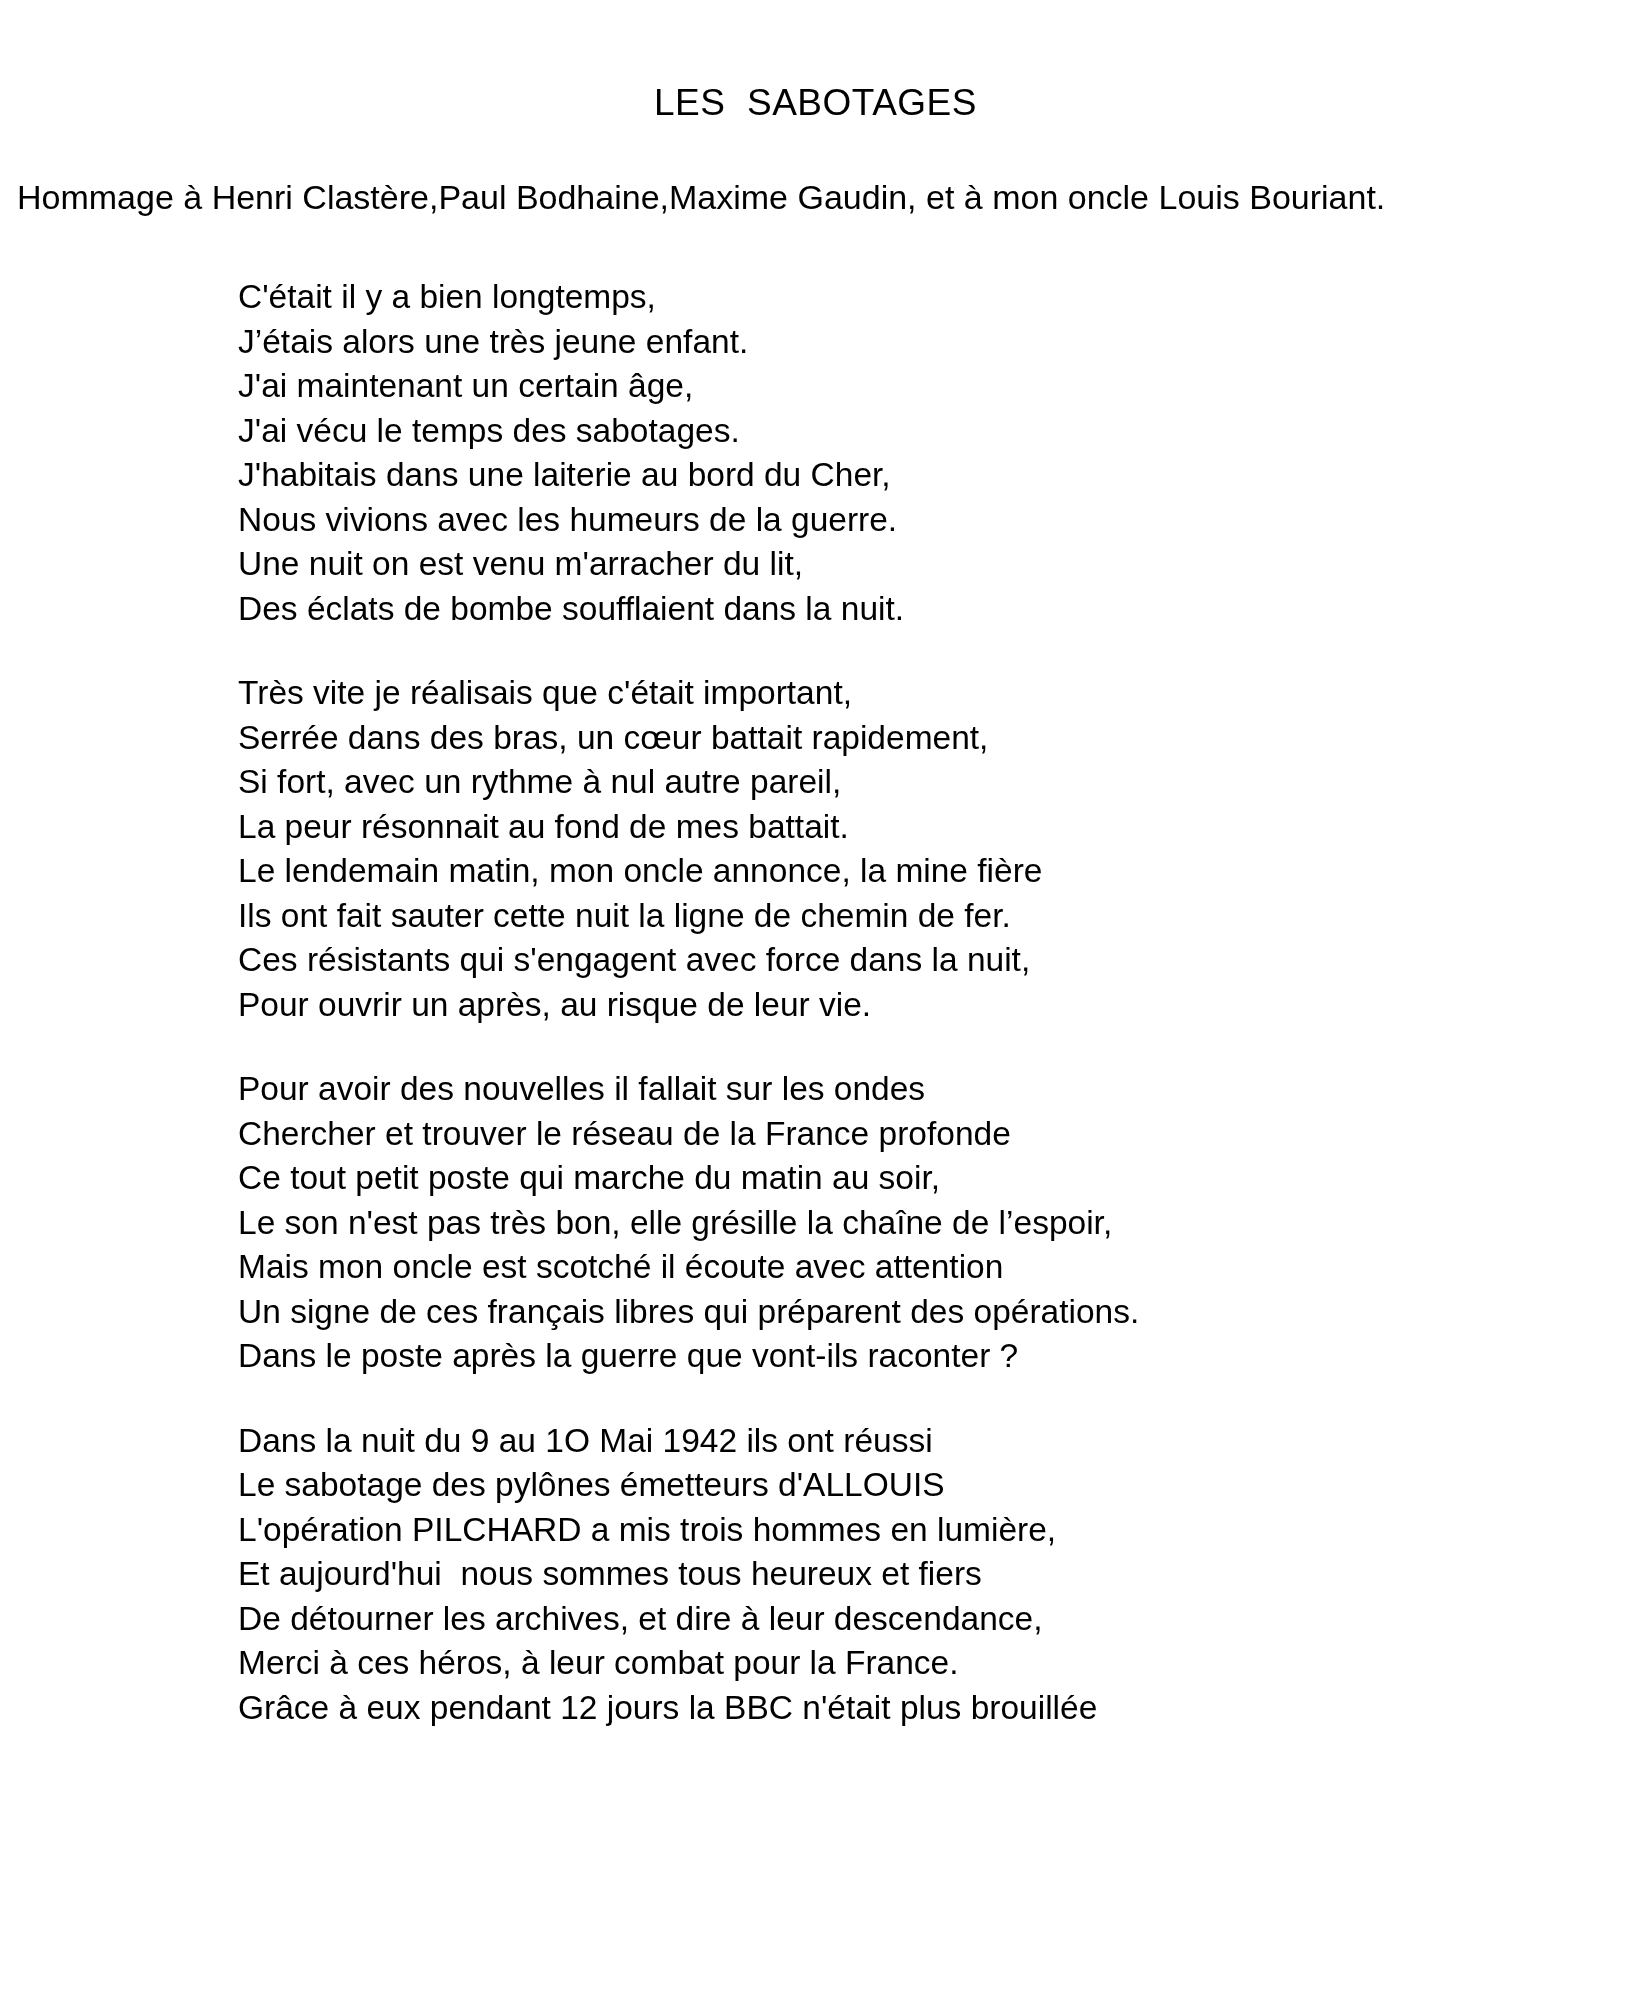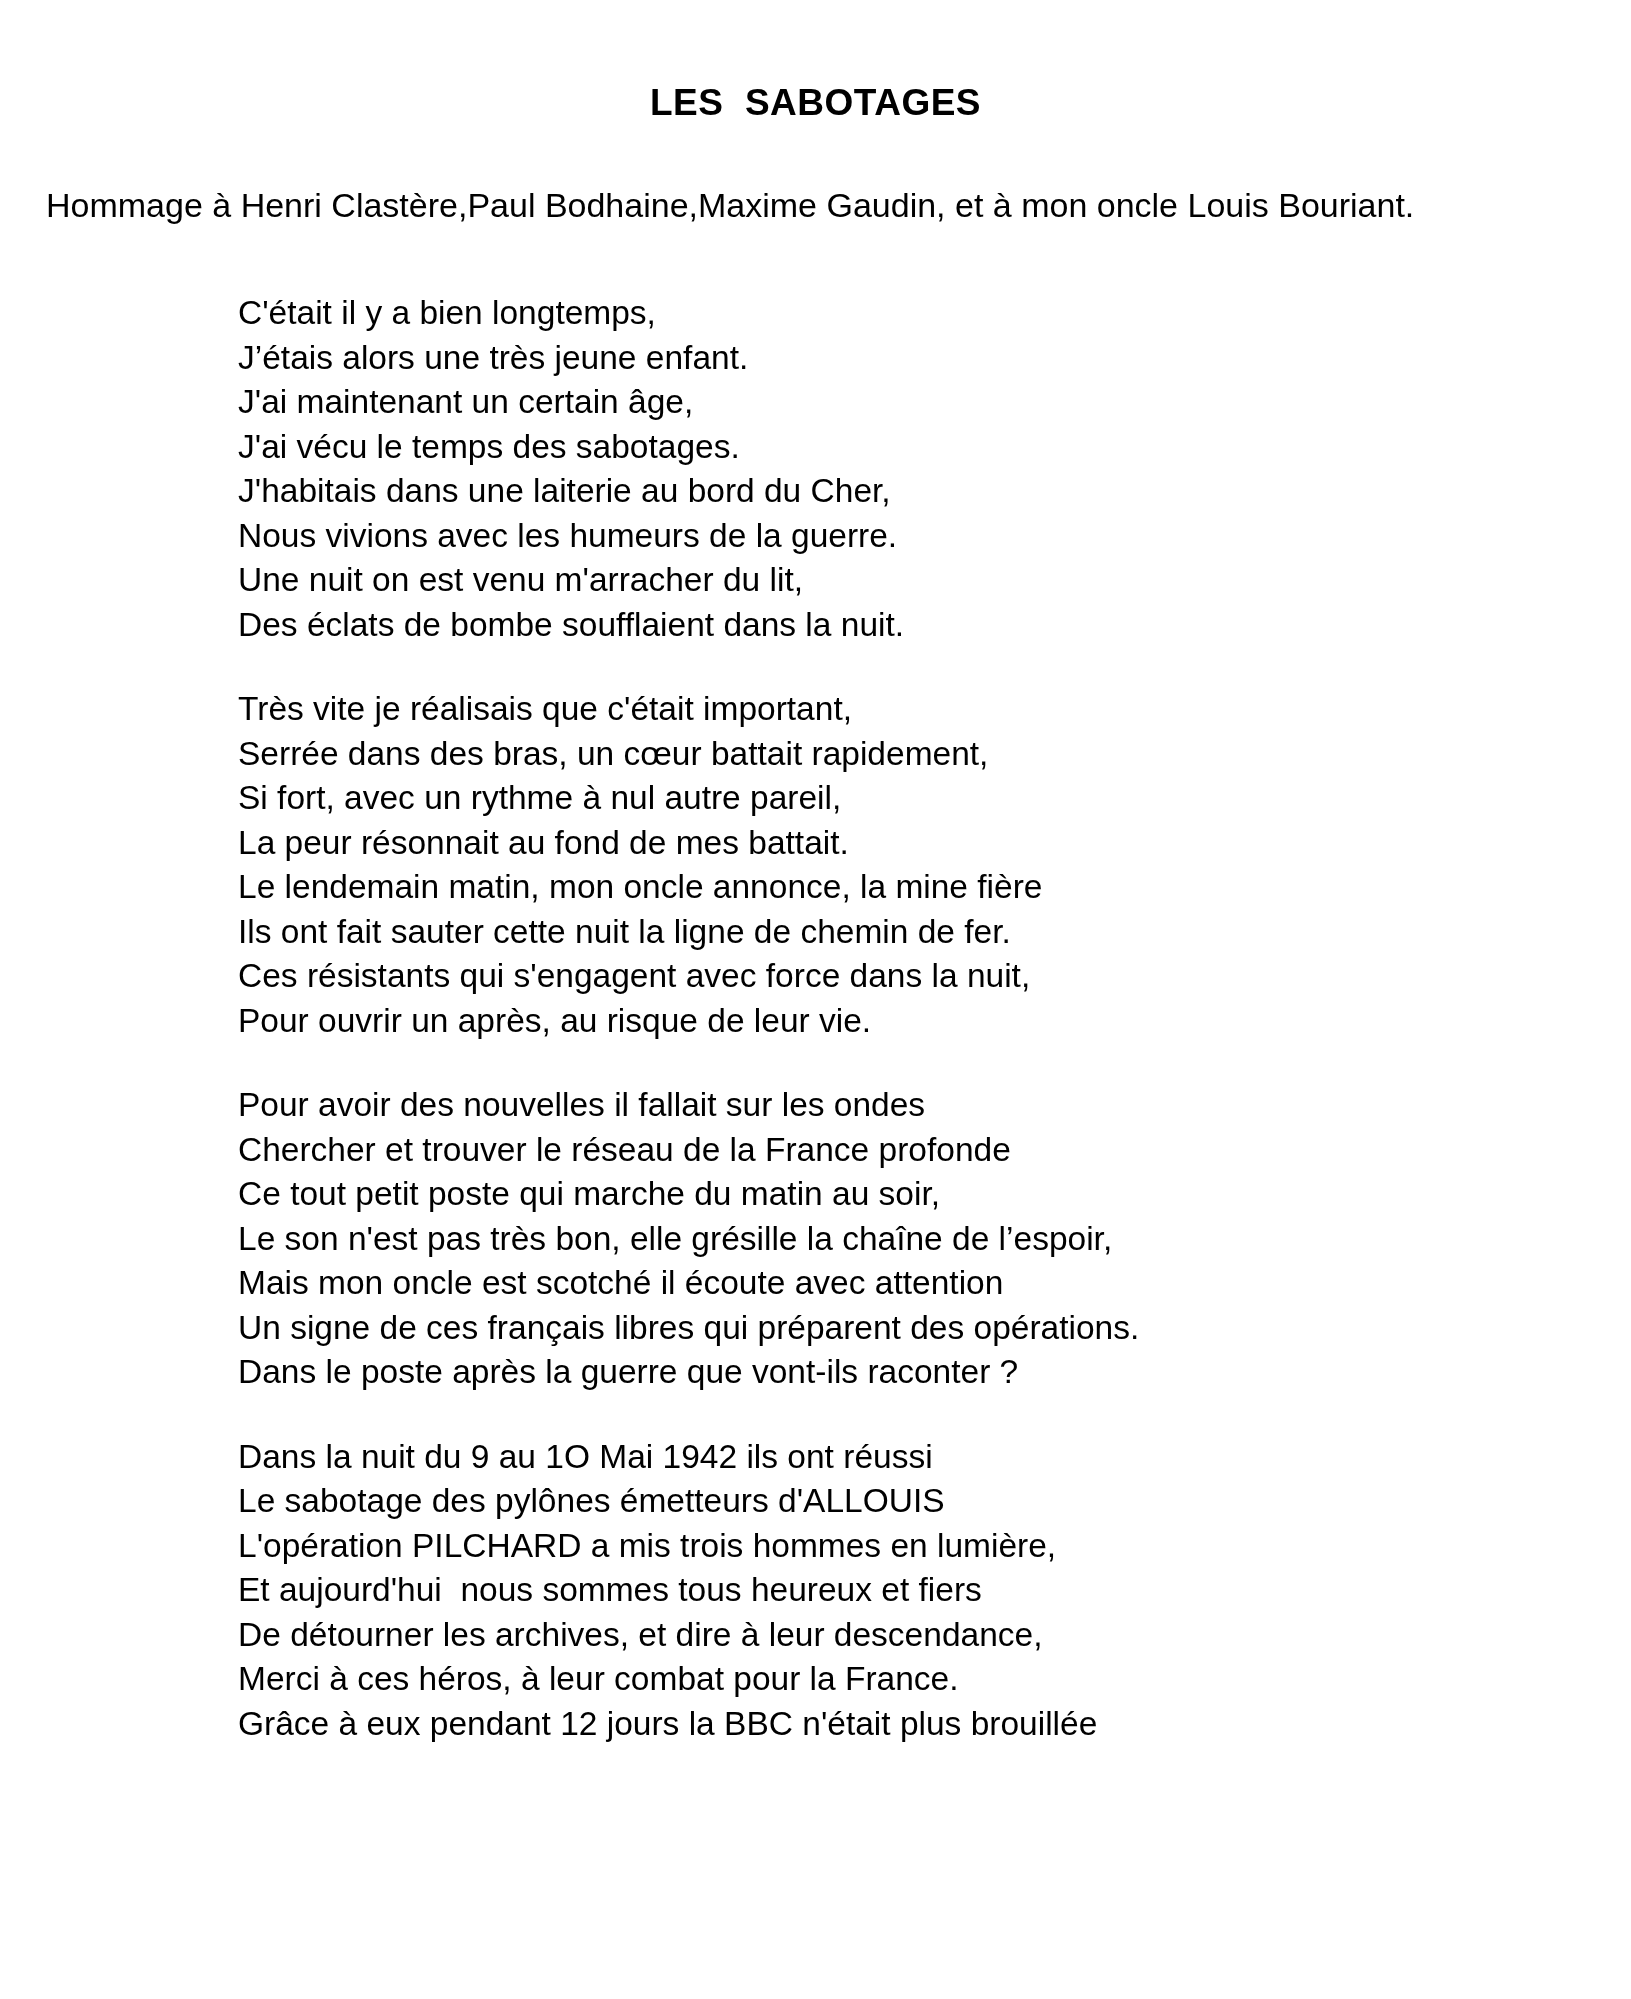--- a/index.html
+++ b/index.html
@@ -17,30 +17,30 @@
   .page {
     position: relative;
     width: 1631px;
     height: 1999px;
     background: #ffffff;
     box-sizing: border-box;
   }
   .doc-title {
     text-align: center;
     font-size: 37px;
-    font-weight: 700;
+    font-weight: 400;
     letter-spacing: 0.5px;
     margin: 0;
     padding-top: 82px;
     white-space: pre;
   }
   .dedication {
-    margin: 8px;
+    margin: 0;
     padding-top: 52px;
-    padding-left: 38px;
+    padding-left: 17px;
     padding-right: 120px;
     font-size: 34px;
     line-height: 1.27;
     font-weight: 400;
   }
   .poem {
     padding-top: 56px;
     padding-left: 238px;
     padding-right: 36px;
   }

